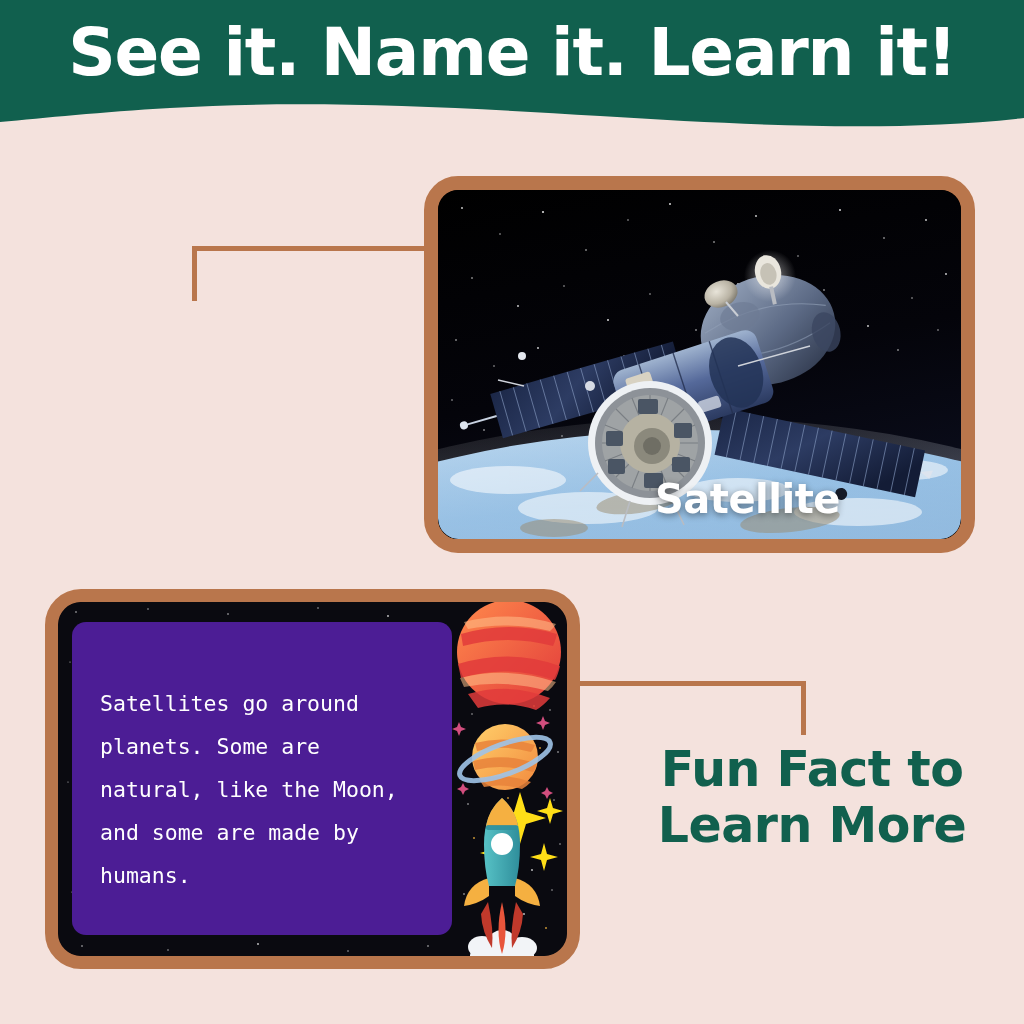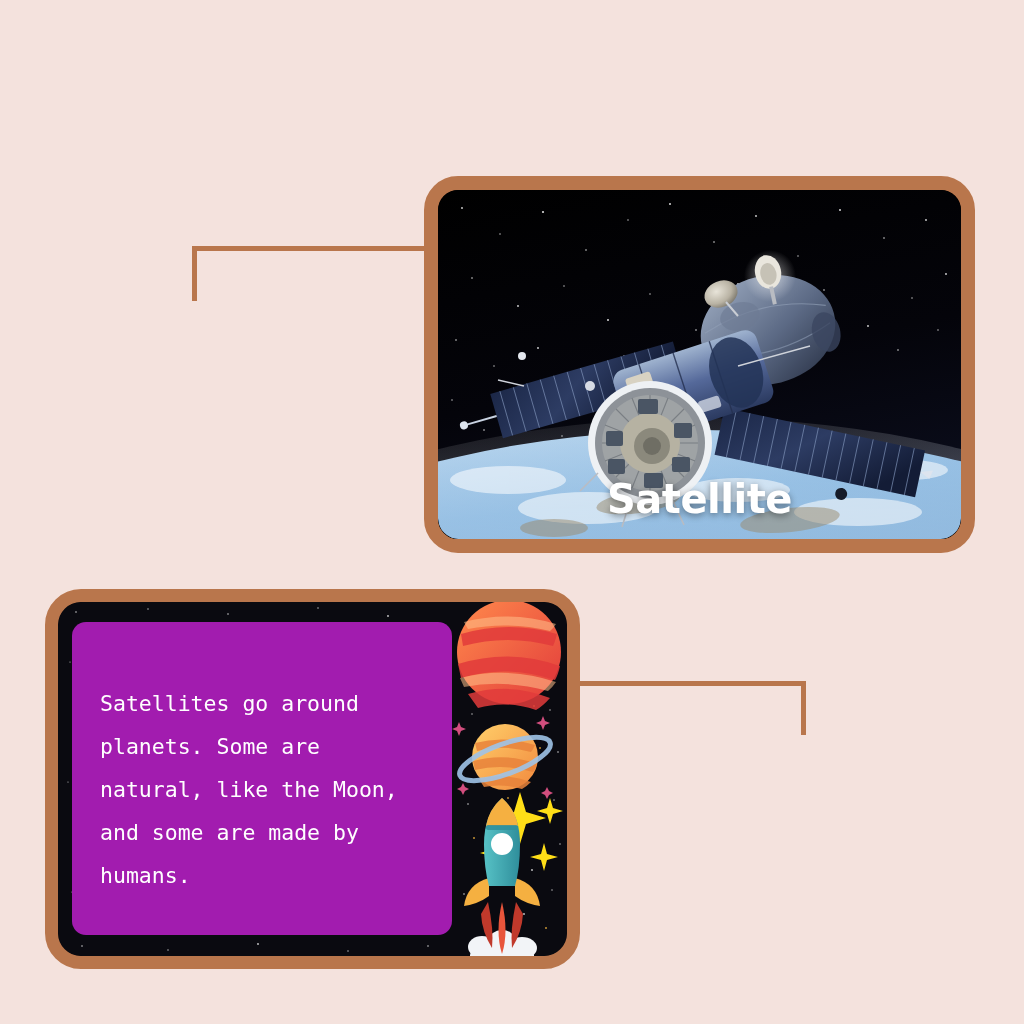--- a/index.html
+++ b/index.html
@@ -108,20 +108,21 @@
     left: 0;
     bottom: 17px;
     width: 100%;
     text-align: center;
     color: #FFFFFF;
     font-family: "DejaVu Sans", sans-serif;
     font-size: 40px;
     font-weight: bold;
     letter-spacing: -0.5px;
     text-shadow: 0 2px 7px rgba(0,0,0,0.45);
+    padding-left: 48px;
   }
 
   
   .fact-card {
     position: absolute;
     left: 45px;
     top: 589px;
     width: 535px;
     height: 380px;
     border: 13px solid #B9764C;
@@ -136,21 +137,21 @@
     border-radius: 24px;
     overflow: hidden;
   }
   .fact-space svg { display: block; width: 100%; height: 100%; }
   .fact-panel {
     position: absolute;
     left: 14px;
     top: 20px;
     width: 380px;
     height: 313px;
-    background: #a21caf;
+    background: #4c1d95;
     border-radius: 14px;
     overflow: hidden;
   }
   .fact-text {
     position: absolute;
     left: 28px;
     top: 60px;
     width: 340px;
     color: #FFFFFF;
     font-family: "DejaVu Sans Mono", monospace;
@@ -170,32 +171,40 @@
     font-size: 18px;
     font-weight: bold;
     letter-spacing: -0.2px;
   }
 </style>
 </head>
 <body>
 
 <div class="stage">
 
+  <div class="banner">
+    <svg width="1024" height="132" viewBox="0 0 1024 132" preserveAspectRatio="none">
+      <path d="M0,0 L1024,0 L1024,118 C900,132 760,126 600,116 C440,106 300,100 170,108 C100,112 45,118 0,122 Z" fill="#11604E"></path>
+    </svg>
+    <div class="banner-title">See it. Name it. Learn it!</div>
+  </div>
 
   <div class="connector">
     <div class="conn-line-h" style="left:192px; top:246px; width:246px;"></div>
     <div class="conn-line-v" style="left:192px; top:246px; height:55px;"></div>
   </div>
 
   <div class="connector">
     <div class="conn-line-h" style="left:566px; top:681px; width:240px;"></div>
     <div class="conn-line-v" style="left:801px; top:681px; height:54px;"></div>
   </div>
 
 
+  <div class="caption caption-funfact" style="white-space: pre-line;">Fun Fact to
+Learn More</div>
 
   <div class="photo-card">
     <div class="photo-inner">
       <svg viewBox="0 0 523 349" preserveAspectRatio="none">
         <defs>
           <linearGradient id="spaceGrad" x1="0" y1="0" x2="0.3" y2="1">
             <stop offset="0%" stop-color="#000000"></stop>
             <stop offset="60%" stop-color="#04040a"></stop>
             <stop offset="100%" stop-color="#0a0c1a"></stop>
           </linearGradient>

